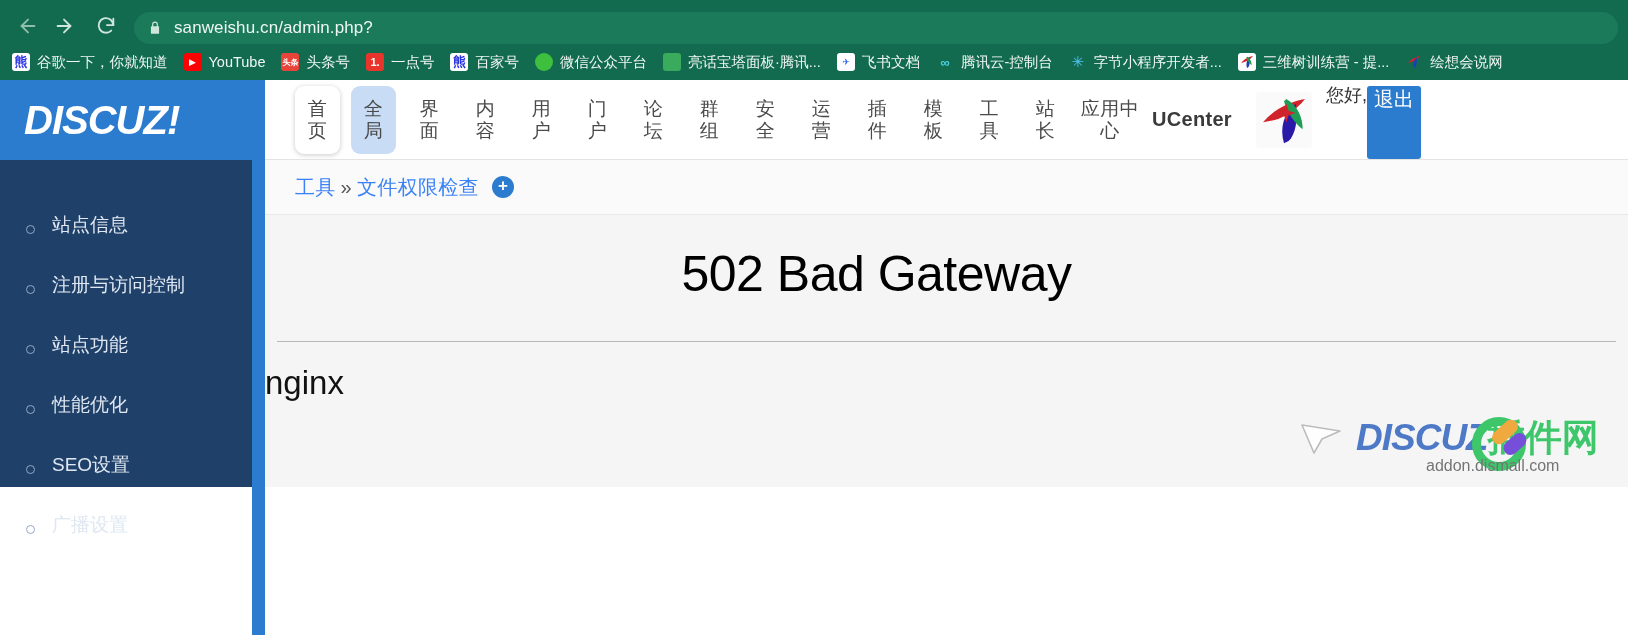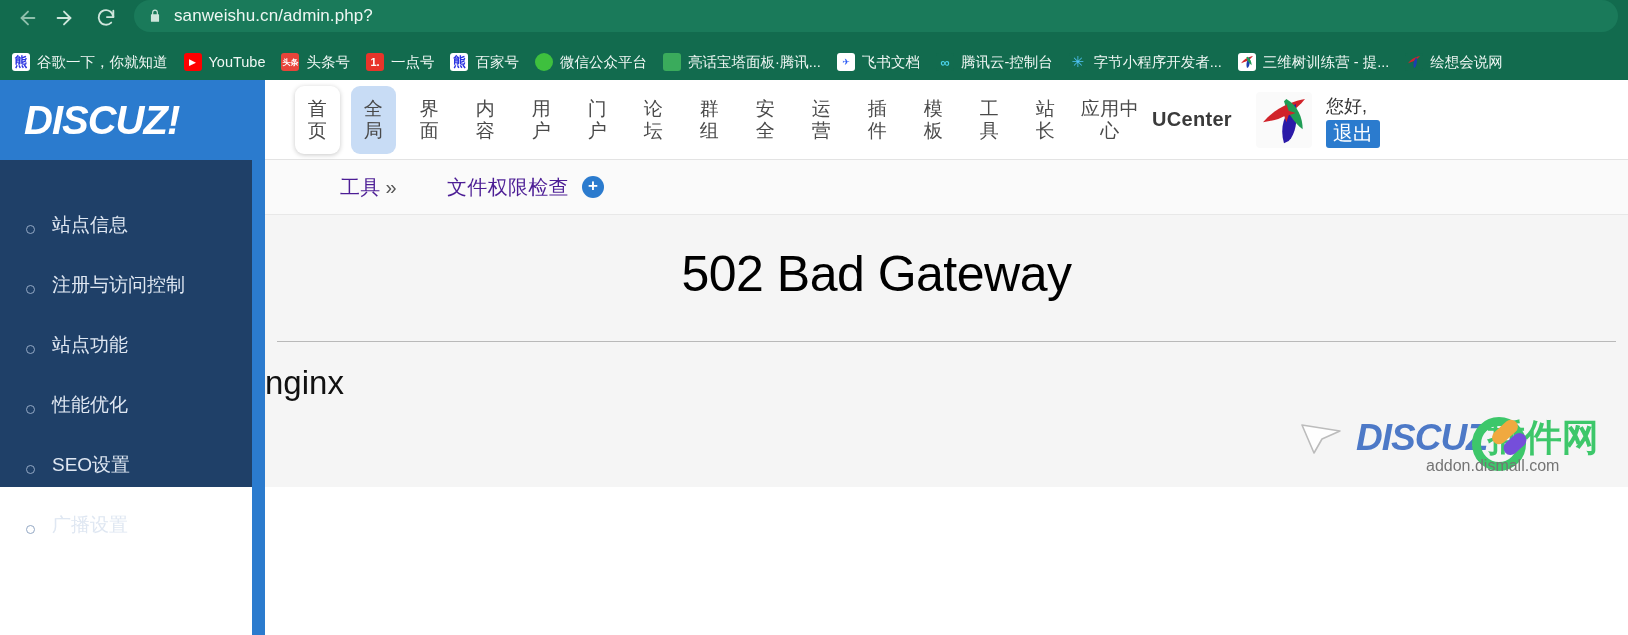--- a/index.html
+++ b/index.html
@@ -7,21 +7,21 @@
   body {
     font-family:"Liberation Sans","DejaVu Sans",sans-serif;
     background:#ffffff;
   }
 
   
   .browser-chrome {
     width:1628px; height:80px; background:#126b4e;
     position:relative; overflow:hidden;
   }
-  .toolbar { height:44px; display:flex; align-items:flex-start; padding:0 10px; }
+  .toolbar { height:44px; display:flex; align-items:flex-end; padding:0 10px; }
   .nav-btn {
     width:36px; height:36px; display:flex; align-items:center; justify-content:center;
     color:#cfe6dc; flex:0 0 auto;
   }
   .nav-btn.back { color:#8fbfac; }
   .nav-btn svg { display:block; }
   .url-pill {
     flex:1 1 auto; height:32px; background:#1a7a5a; border-radius:16px;
     display:flex; align-items:center; padding:0 14px; margin-left:10px;
     max-width:1560px;
@@ -110,36 +110,36 @@
 
   .ucenter {
     display:flex; align-items:center; color:#3a3a3a;
     font-size:20px; font-weight:bold; letter-spacing:.3px;
   }
   .uc-logo {
     width:56px; height:56px; margin-left:24px; background:#fafafa;
     border-radius:4px; flex:0 0 auto;
   }
   .user-box {
-    margin-left:14px; display:flex; flex-direction:column; justify-content:center;
+    margin-left:14px; display:flex; flex-direction:row; justify-content:center;
     padding-top:4px;
   }
   .hello { font-size:18px; color:#333; line-height:1.25; white-space:nowrap; }
   .logout-btn {
     margin-top:2px; background:#2b7bce; color:#ffffff; font-size:20px;
     padding:1px 7px 2px; border-radius:3px; line-height:1.25;
     display:inline-block; white-space:nowrap;
   }
 
   
   .crumb-bar {
     height:55px; background:#fafafa; border-bottom:1px solid #e8e8e8;
     display:flex; align-items:center; padding-left:30px;
   }
-  .crumb-text { font-size:20px; color:#4c1d95; letter-spacing:.3px;margin-left:45px; }
+  .crumb-text { font-size:20px; color:#3b82f6; letter-spacing:.3px; }
   .crumb-sep { color:#555; margin:0 5px; }
   .crumb-add {
     width:22px; height:22px; border-radius:50%; background:#2b7bce;
     color:#fff; font-size:17px; line-height:20px; text-align:center;
     margin-left:13px; font-weight:bold; flex:0 0 auto;
   }
 
   
   .error-body {
     flex:1 1 auto; background:#f5f5f5; padding-top:30px; position:relative;

